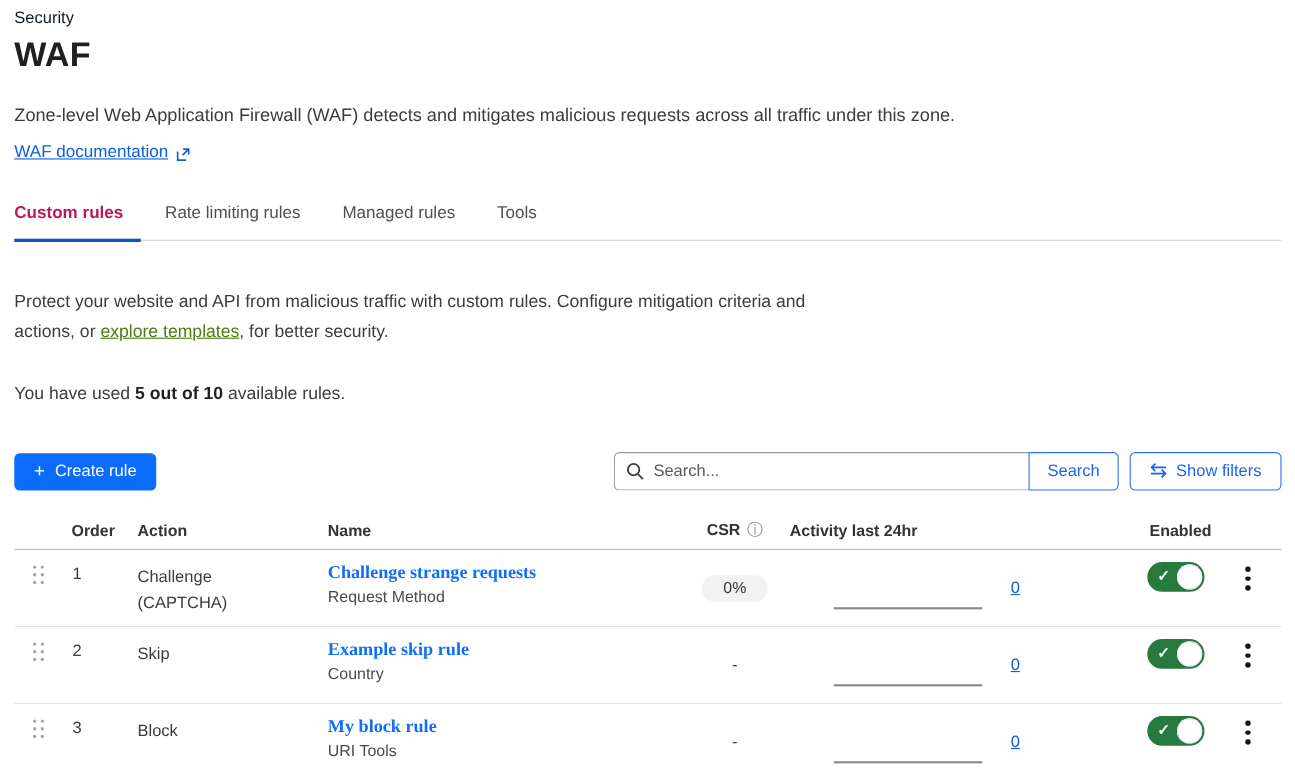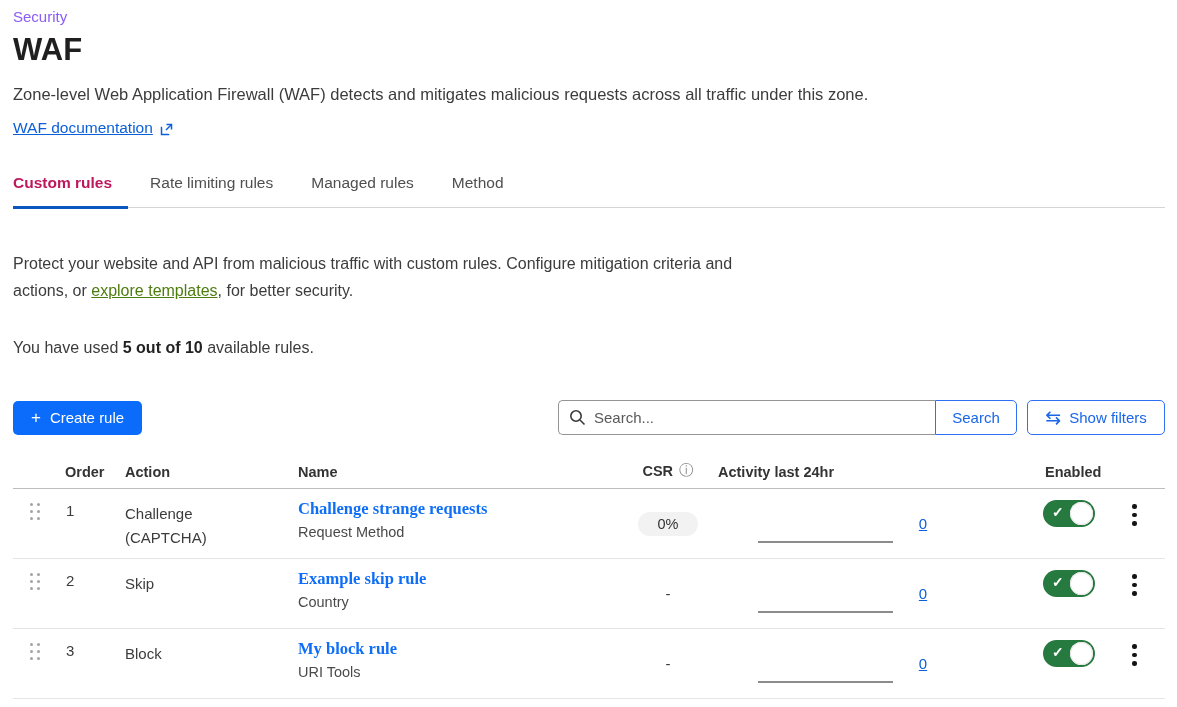--- a/index.html
+++ b/index.html
@@ -1,22 +1,22 @@
 <!DOCTYPE html>
 <html><head>
 <meta charset="utf-8">
 <style>
   * { margin:0; padding:0; box-sizing:border-box; }
   html,body { width:1177px; height:707px; background:#fff; overflow:hidden;
     font-family:"Liberation Sans", sans-serif; color:#3c3c3c; }
   .page { padding:8px 12px 0 13px; }
 
   
-  .breadcrumb { font-size:15px; color:#8b5cf6; margin-bottom:7px; }
-  h1.title { font-size:31px; font-weight:700; color:#1f1f1f; letter-spacing:.2px; margin-bottom:17px; }
+  .breadcrumb { font-size:15px; color:#0f172a; margin-bottom:7px; }
+  h1.title { font-size:31px; font-weight:700; color:#1f1f1f; letter-spacing:.2px; margin-bottom:28px; }
   .description { font-size:16.5px; color:#3c3c3c; margin-bottom:15px; }
   .doc-link { font-size:15.5px; color:#0b5fd9; text-decoration:underline; cursor:pointer; display:inline-flex; align-items:flex-end; gap:6px; }
   .doc-link svg { text-decoration:none; }
 
   
   .tabs { display:flex; margin-top:37px; border-bottom:1px solid #d5d5d5; }
   .tab { font-size:15.5px; color:#4f4f4f; padding:0 0 15px 0; margin-right:38px; cursor:pointer; position:relative; }
   .tab.active { color:#be185d; font-weight:700; }
   .tab.active::after { content:""; position:absolute; left:0; right:-16px; bottom:-2px; height:3px; background:#0b57c2; }
 
@@ -96,21 +96,21 @@
       <path d="M3 5.5 h-0.5 v7 h7 v-0.5" fill="none"></path>
       <path d="M7.5 2.5 h5 v5" fill="none"></path>
       <path d="M12 3 L7 8" fill="none"></path>
     </svg>
   </a>
 
   <nav class="tabs">
     <div class="tab active">Custom rules</div>
     <div class="tab">Rate limiting rules</div>
     <div class="tab">Managed rules</div>
-    <div class="tab">Method</div>
+    <div class="tab">Tools</div>
   </nav>
 
   <p class="intro"><span>Protect your website and API from malicious traffic with custom rules. Configure mitigation criteria and actions, or </span><a>explore templates</a><span>, for better security.</span></p>
 
   <p class="usage"><span>You have used </span><b>5 out of 10</b><span> available rules.</span></p>
 
   <div class="toolbar">
     <button class="btn-primary">
       <span class="plus">+</span>
       <span>Create rule</span>

